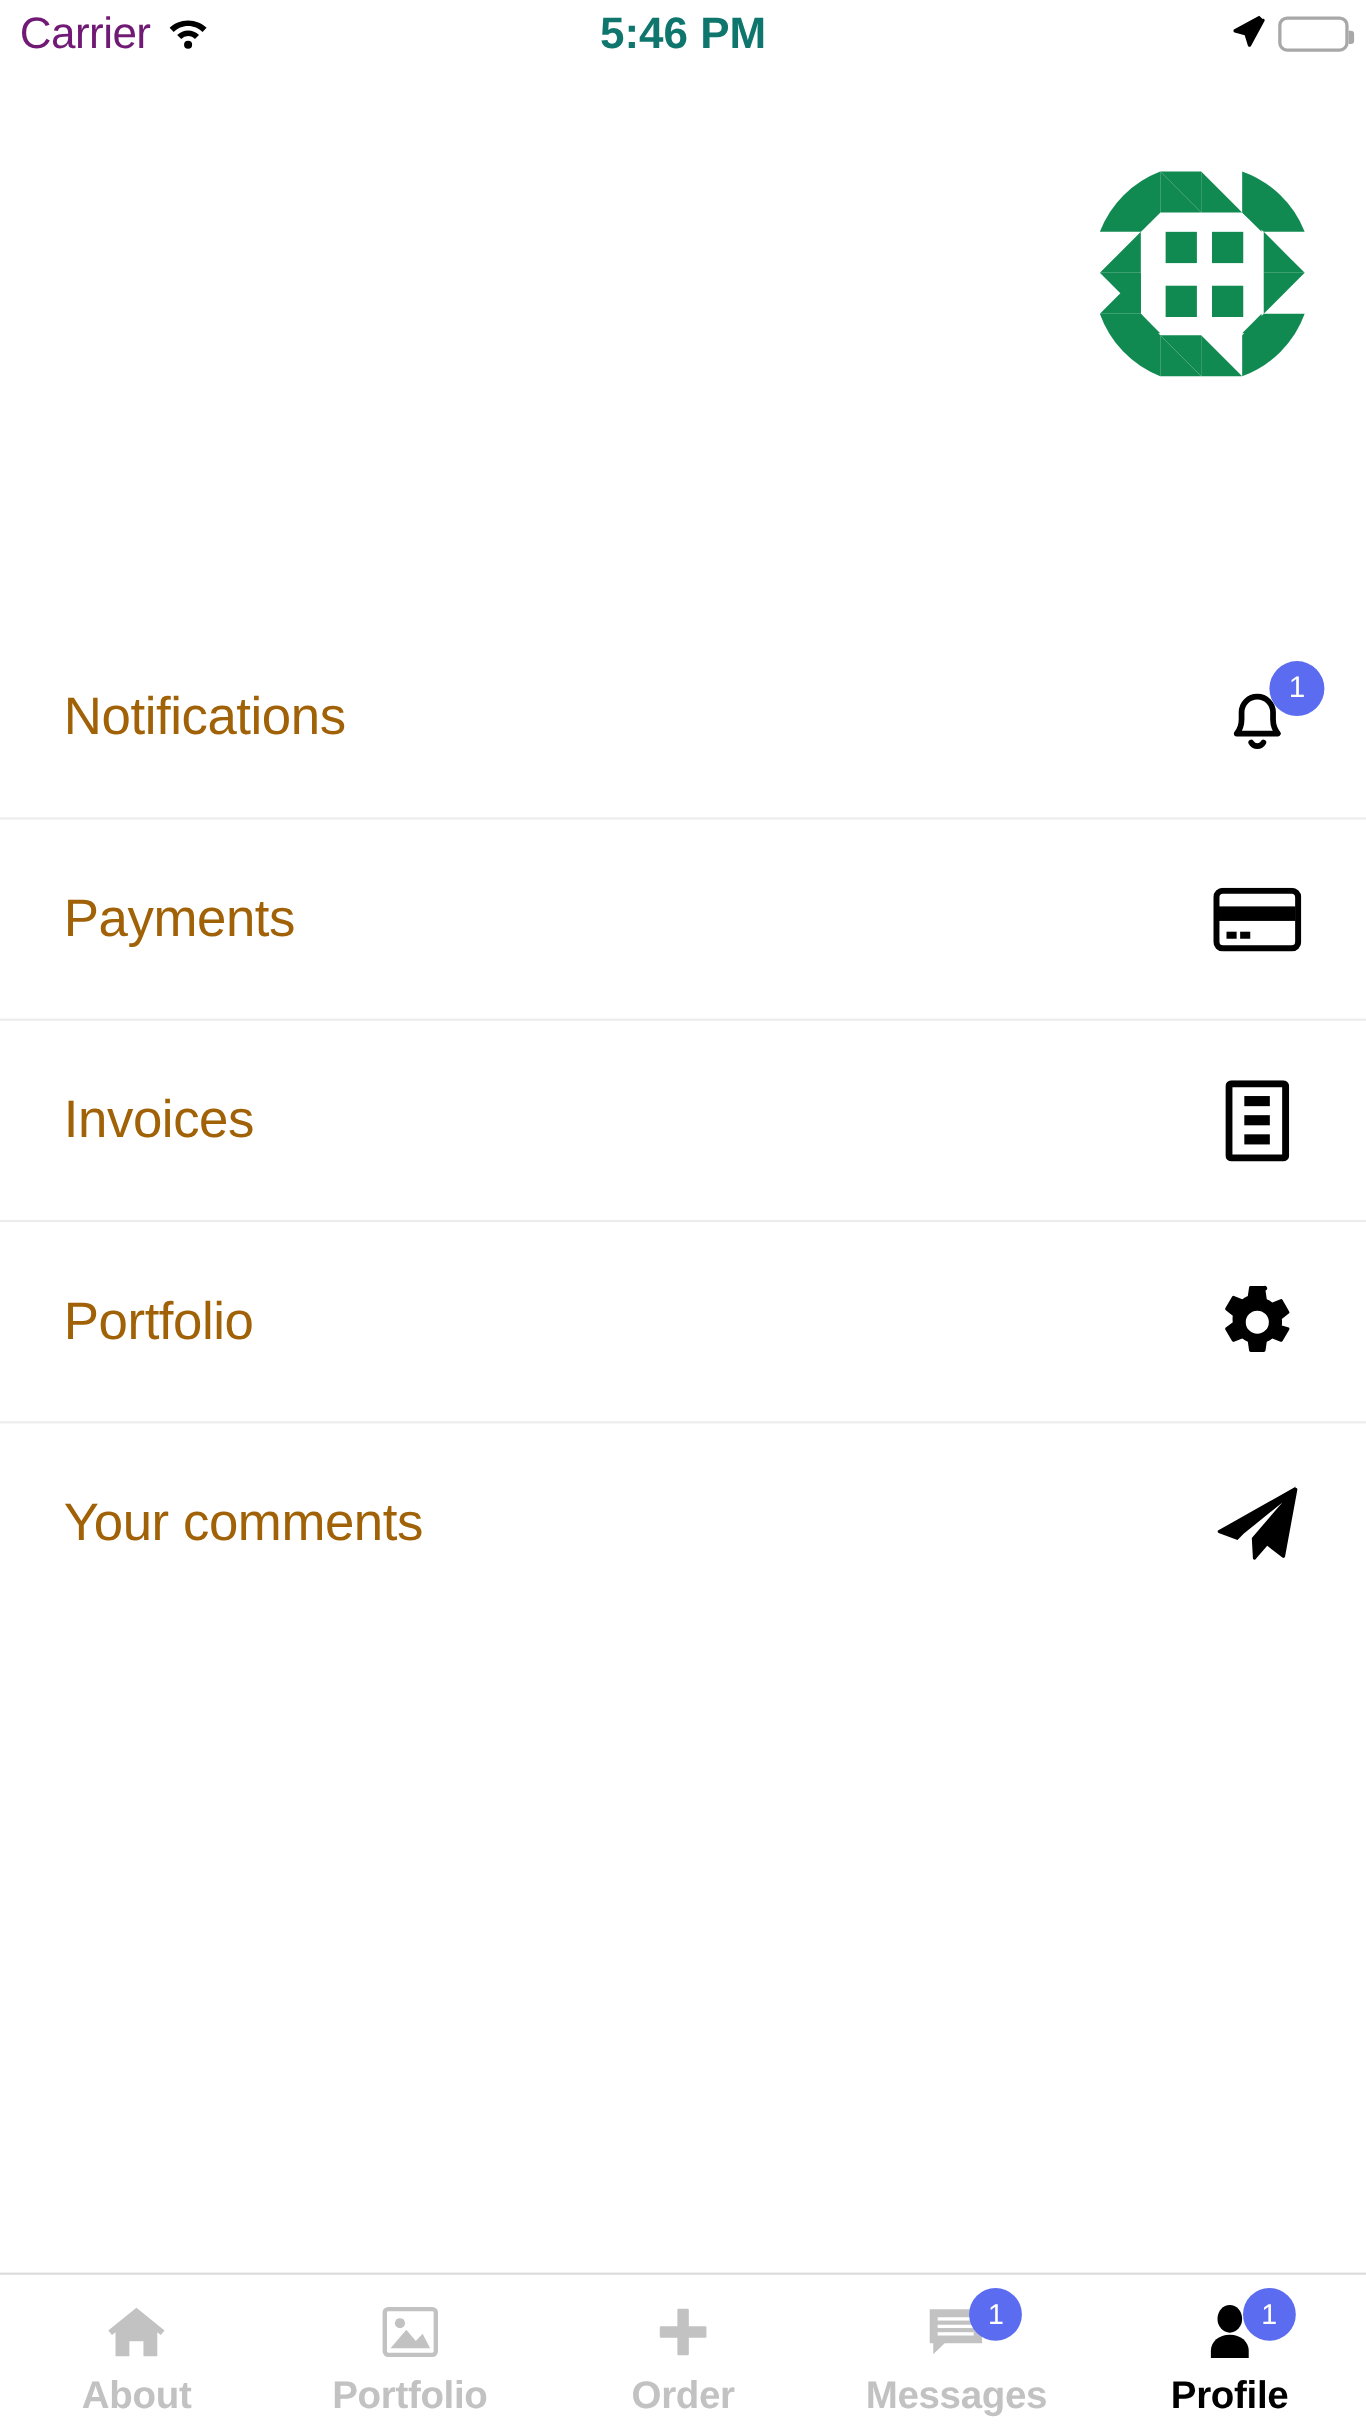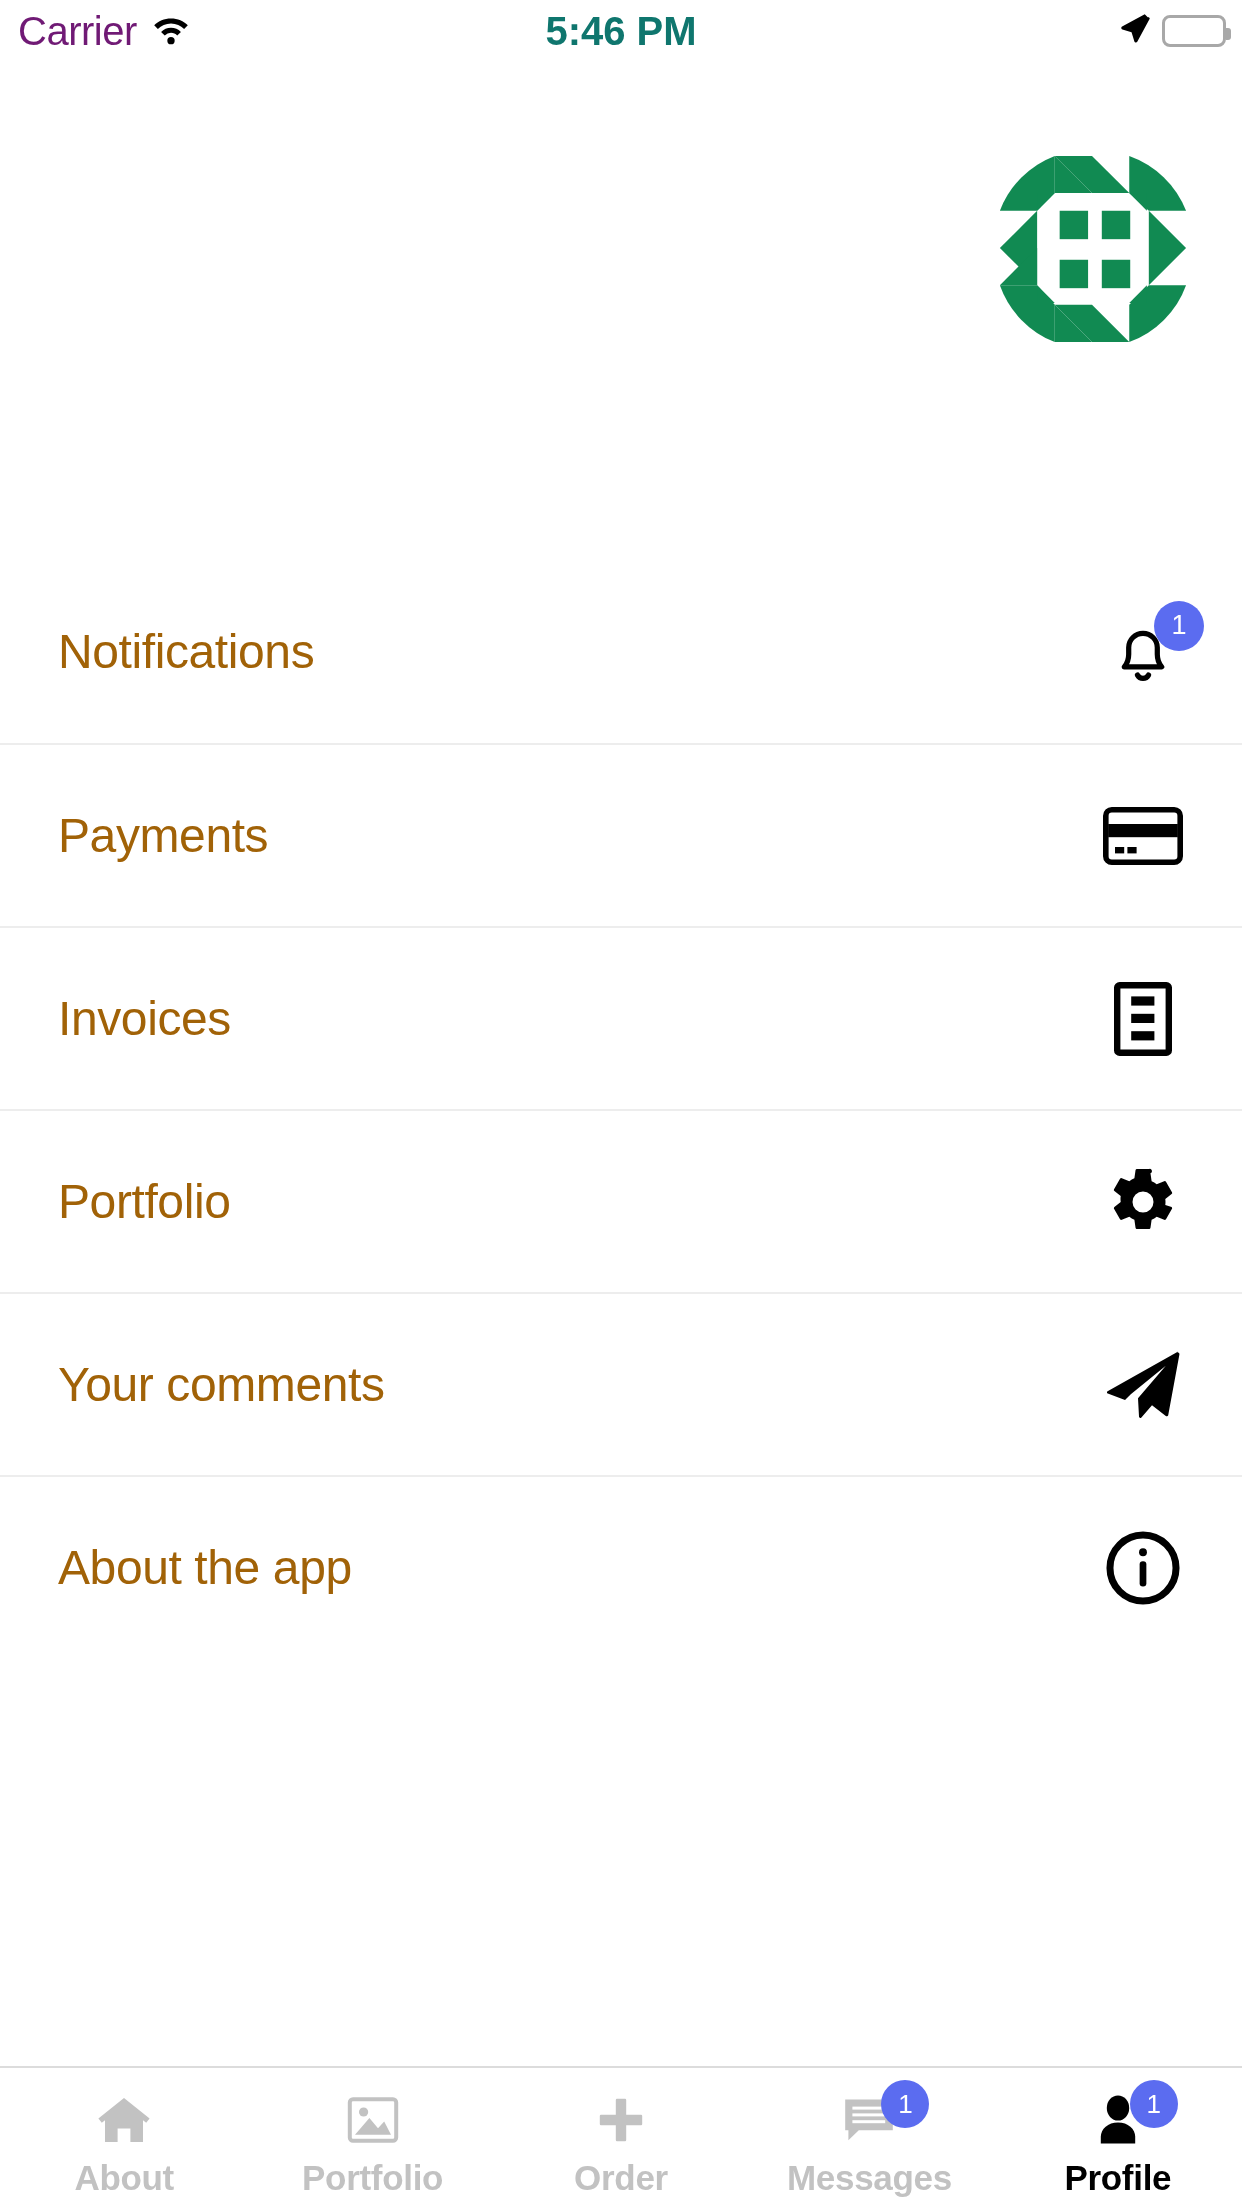--- a/index.html
+++ b/index.html
@@ -224,30 +224,20 @@
 
     <div class="row">
       <span class="row-label">Your comments</span>
       <span class="row-icon">
         <svg width="80" height="72" viewBox="0 0 40 36" fill="#000">
           <path d="M37.6 1.2 2.3 21.1c-.5.3-.4 1 .1 1.2l8.6 3.2 2.9-2.9 17.5-14.2-13.9 16.2.5 9.2c0 .6.8.9 1.2.4l5.3-6.1 6.9 5.4c.4.3 1 .1 1.2-.4l5.6-30.4c.1-.6-.4-1.1-1-.9z"></path>
         </svg>
       </span>
     </div>
 
-    <div class="row">
-      <span class="row-label">About the app</span>
-      <span class="row-icon">
-        <svg width="76" height="76" viewBox="0 0 26 26">
-          <circle cx="13" cy="13" r="11.3" fill="none" stroke="#000" stroke-width="2.4"></circle>
-          <circle cx="13" cy="7.6" r="1.35" fill="#000"></circle>
-          <rect x="11.85" y="10.7" width="2.3" height="8.6" rx="1.1" fill="#000"></rect>
-        </svg>
-      </span>
-    </div>
   </div>
 
   <div class="tabbar">
 
     <div class="tab">
       <span class="tab-iconwrap">
         <svg width="56" height="52" viewBox="0 0 28 26" fill="#c2c2c2">
           <path d="M14 2 1.2 12.3l1.7 2.1 1.6-1.3V24h6.3v-6.8h6.4V24h6.3V13.1l1.6 1.3 1.7-2.1z"></path>
         </svg>
       </span>

